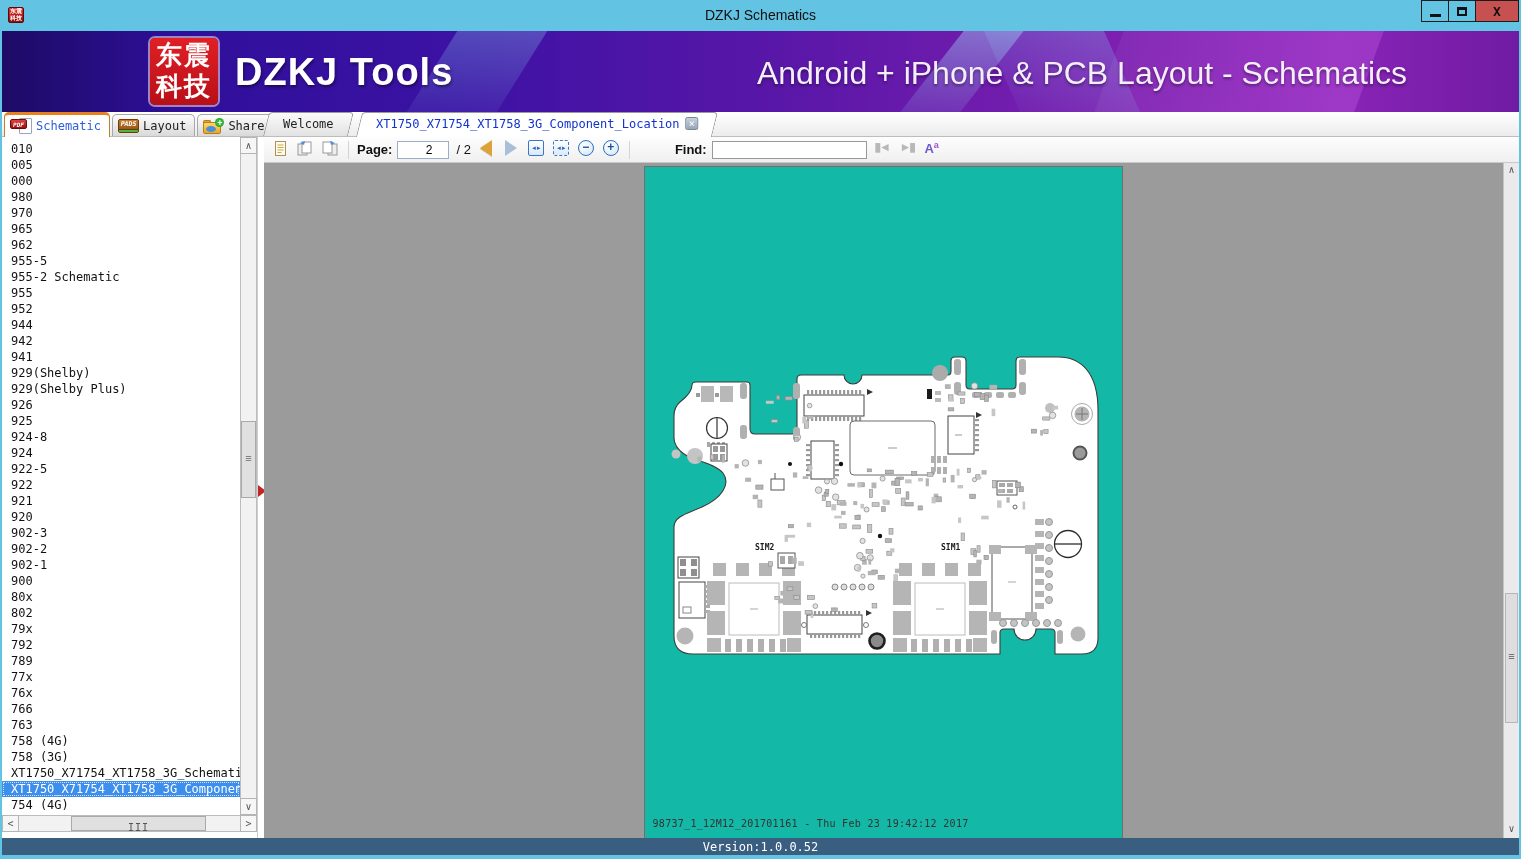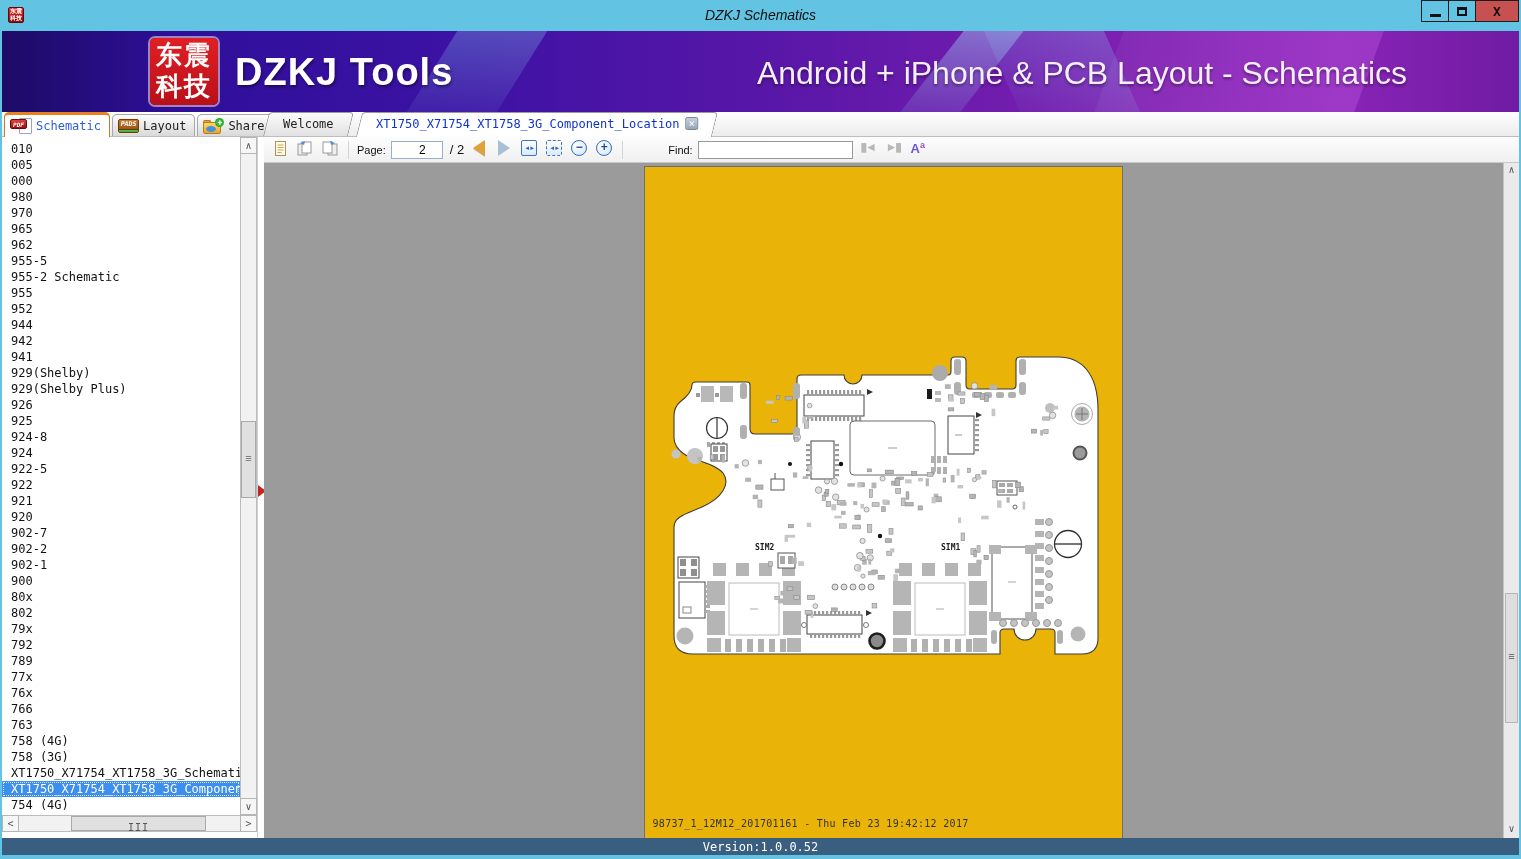--- a/index.html
+++ b/index.html
@@ -3,21 +3,21 @@
 <meta charset="utf-8">
 <style>
   * { margin:0; padding:0; box-sizing:border-box; }
   html,body { width:1521px; height:859px; overflow:hidden; }
   body { font-family:"Liberation Sans", sans-serif; }
   .window { width:1521px; height:859px; background:#63c3e3; padding:0 2px 4px 2px; display:flex; flex-direction:column; }
 
   
   .titlebar { height:31px; position:relative; background:#63c3e3; flex:none; }
   .app-icon { position:absolute; left:6px; top:7px; width:16px; height:16px; background:linear-gradient(#e23030,#8f1010); border:1px solid #5f0a0a; border-radius:2px; color:#fff; font-size:6px; line-height:7px; text-align:center; overflow:hidden; font-weight:bold; }
-  .title-text { position:absolute; left:0; right:0; top:0; height:31px; line-height:30px; text-align:center; font-size:14px; color:#101010;font-style:italic; }
+  .title-text { position:absolute; left:0; right:0; top:0; height:31px; line-height:30px; text-align:center; font-size:14px; color:#101010; }
   .win-controls { position:absolute; right:0; top:0; display:flex; }
   .win-btn { height:22px; border:1px solid #1c1c1c; margin-left:-1px; display:flex; align-items:center; justify-content:center; background:#63c3e3; cursor:pointer; }
   .win-btn.min, .win-btn.max { width:28px; }
   .win-btn.close { width:44px; background:#c75050; }
   .glyph-min { width:11px; height:3px; background:#111; margin-top:8px; }
   .glyph-max { width:10px; height:9px; border:2px solid #111; border-top-width:3px; background:transparent; }
   .glyph-close { color:#111; font-weight:bold; font-size:13px; font-family:"DejaVu Sans Mono",monospace; }
 
   
   .banner { height:81px; flex:none; position:relative; overflow:hidden;
@@ -80,21 +80,21 @@
   .sb-hscroll .thumb::after { content:'III'; color:#555; font-size:10px; line-height:14px; letter-spacing:1px; font-family:"DejaVu Sans Mono",monospace; }
 
   .splitter { width:6px; flex:none; background:#fff; position:relative; }
   .split-tri { position:absolute; left:0px; top:348px; width:0; height:0; border-top:6px solid transparent; border-bottom:6px solid transparent; border-left:8px solid #c42424; cursor:pointer; }
 
   
   .rightcol { flex:1; display:flex; flex-direction:column; min-width:0; }
   .toolbar { height:26px; flex:none; background:linear-gradient(#fdfdfd,#f0f0f0); border-bottom:1px solid #c9c9c9; display:flex; align-items:center; padding:0 6px; gap:5px; font-size:13px; color:#111; }
   .tsep { width:1px; height:18px; background:#d4d4d4; margin:0 3px; }
   .tbtn { height:20px; min-width:20px; display:flex; justify-content:center; border-radius:3px; cursor:pointer; flex:none; }
-  .page-label, .find-label { font-size:11px; color:#111; }
+  .page-label, .find-label { font-size:13px; color:#111;font-weight:bold; }
   .page-input { width:52px; height:18px; border:1px solid #9ab0c8; background:#fff; font-size:12px; text-align:right; padding-right:16px; font-family:"Liberation Sans",sans-serif; }
   .page-total { font-size:13px; color:#111; margin-left:2px; }
   .tri-left { width:0; height:0; border-top:8px solid transparent; border-bottom:8px solid transparent; border-right:12px solid #dfa239; filter:drop-shadow(0 1px 0 rgba(120,80,0,.4)); }
   .tri-right { width:0; height:0; border-top:8px solid transparent; border-bottom:8px solid transparent; border-left:12px solid #a9bfd8; }
   .fit-icon { width:16px; height:16px; border:1px solid #3d77c2; background:linear-gradient(#ffffff,#d8e9fb); border-radius:2px; color:#2f66b5; font-size:6px; line-height:14px; text-align:center; letter-spacing:-1px; }
   .fit-w::before { content:'◄►'; }
   .fit-p { border-style:dashed; }
   .fit-p::before { content:'◄►'; }
   .zoom-circle { width:16px; height:16px; border-radius:50%; border:1px solid #2f6fbd; background:radial-gradient(circle at 35% 30%, #ffffff, #cfe4f7); color:#1c4f94; font-weight:bold; font-size:12px; line-height:13px; text-align:center; }
   .zoom-out::before { content:'−'; }
@@ -102,21 +102,21 @@
   .find-input { width:155px; height:18px; border:1px solid #999; background:#fff; font-size:12px; padding:0 3px; font-family:"Liberation Sans",sans-serif; }
   .skip { color:#b8b8b8; font-size:12px; font-weight:bold; letter-spacing:-2px; }
   .skip-prev::before { content:'▮◄'; }
   .skip-next::before { content:'►▮'; }
   .matchcase { font-size:13px; font-weight:bold; color:#6a5acd; }
   .matchcase sup { color:#a050d0; font-size:9px; }
   .doc-ico svg { display:block; }
 
   
   .viewer { flex:1; position:relative; background:#9b9b9b; overflow:hidden; min-height:0; }
-  .pdf-page { position:absolute; left:50%; margin-left:-248px; top:3px; width:479px; bottom:-2px; background:#eab308; border:1px solid #6f6f6f; }
+  .pdf-page { position:absolute; left:50%; margin-left:-248px; top:3px; width:479px; bottom:-2px; background:#14b8a6; border:1px solid #6f6f6f; }
   .page-footer { position:absolute; left:8px; top:651px; font-family:"DejaVu Sans Mono",monospace; font-size:10px; color:#333; letter-spacing:.3px; white-space:nowrap; }
   .vw-vscroll { position:absolute; right:0; top:0; bottom:0; width:16px; background:#eaeaea; border-left:1px solid #c4c4c4; }
   .vw-vscroll .up { left:0; top:0; width:15px; height:16px; line-height:14px; border:none; background:#eaeaea; }
   .vw-vscroll .up::before { content:'∧'; }
   .vw-vscroll .down { left:0; bottom:0; width:15px; height:16px; line-height:14px; border:none; background:#eaeaea; }
   .vw-vscroll .down::before { content:'∨'; }
   .vw-vscroll .thumb { position:absolute; left:1px; top:430px; width:13px; height:130px; background:#dedede; border:1px solid #b6b6b6; cursor:grab; }
   .vw-vscroll .thumb::after { content:'≡'; position:absolute; left:0; right:0; top:50%; margin-top:-8px; text-align:center; color:#555; font-size:11px; }
 
   
@@ -208,21 +208,21 @@
           <div class="row">929(Shelby)</div>
           <div class="row">929(Shelby Plus)</div>
           <div class="row">926</div>
           <div class="row">925</div>
           <div class="row">924-8</div>
           <div class="row">924</div>
           <div class="row">922-5</div>
           <div class="row">922</div>
           <div class="row">921</div>
           <div class="row">920</div>
-          <div class="row">902-7</div>
+          <div class="row">902-3</div>
           <div class="row">902-2</div>
           <div class="row">902-1</div>
           <div class="row">900</div>
           <div class="row">80x</div>
           <div class="row">802</div>
           <div class="row">79x</div>
           <div class="row">792</div>
           <div class="row">789</div>
           <div class="row">77x</div>
           <div class="row">76x</div>

